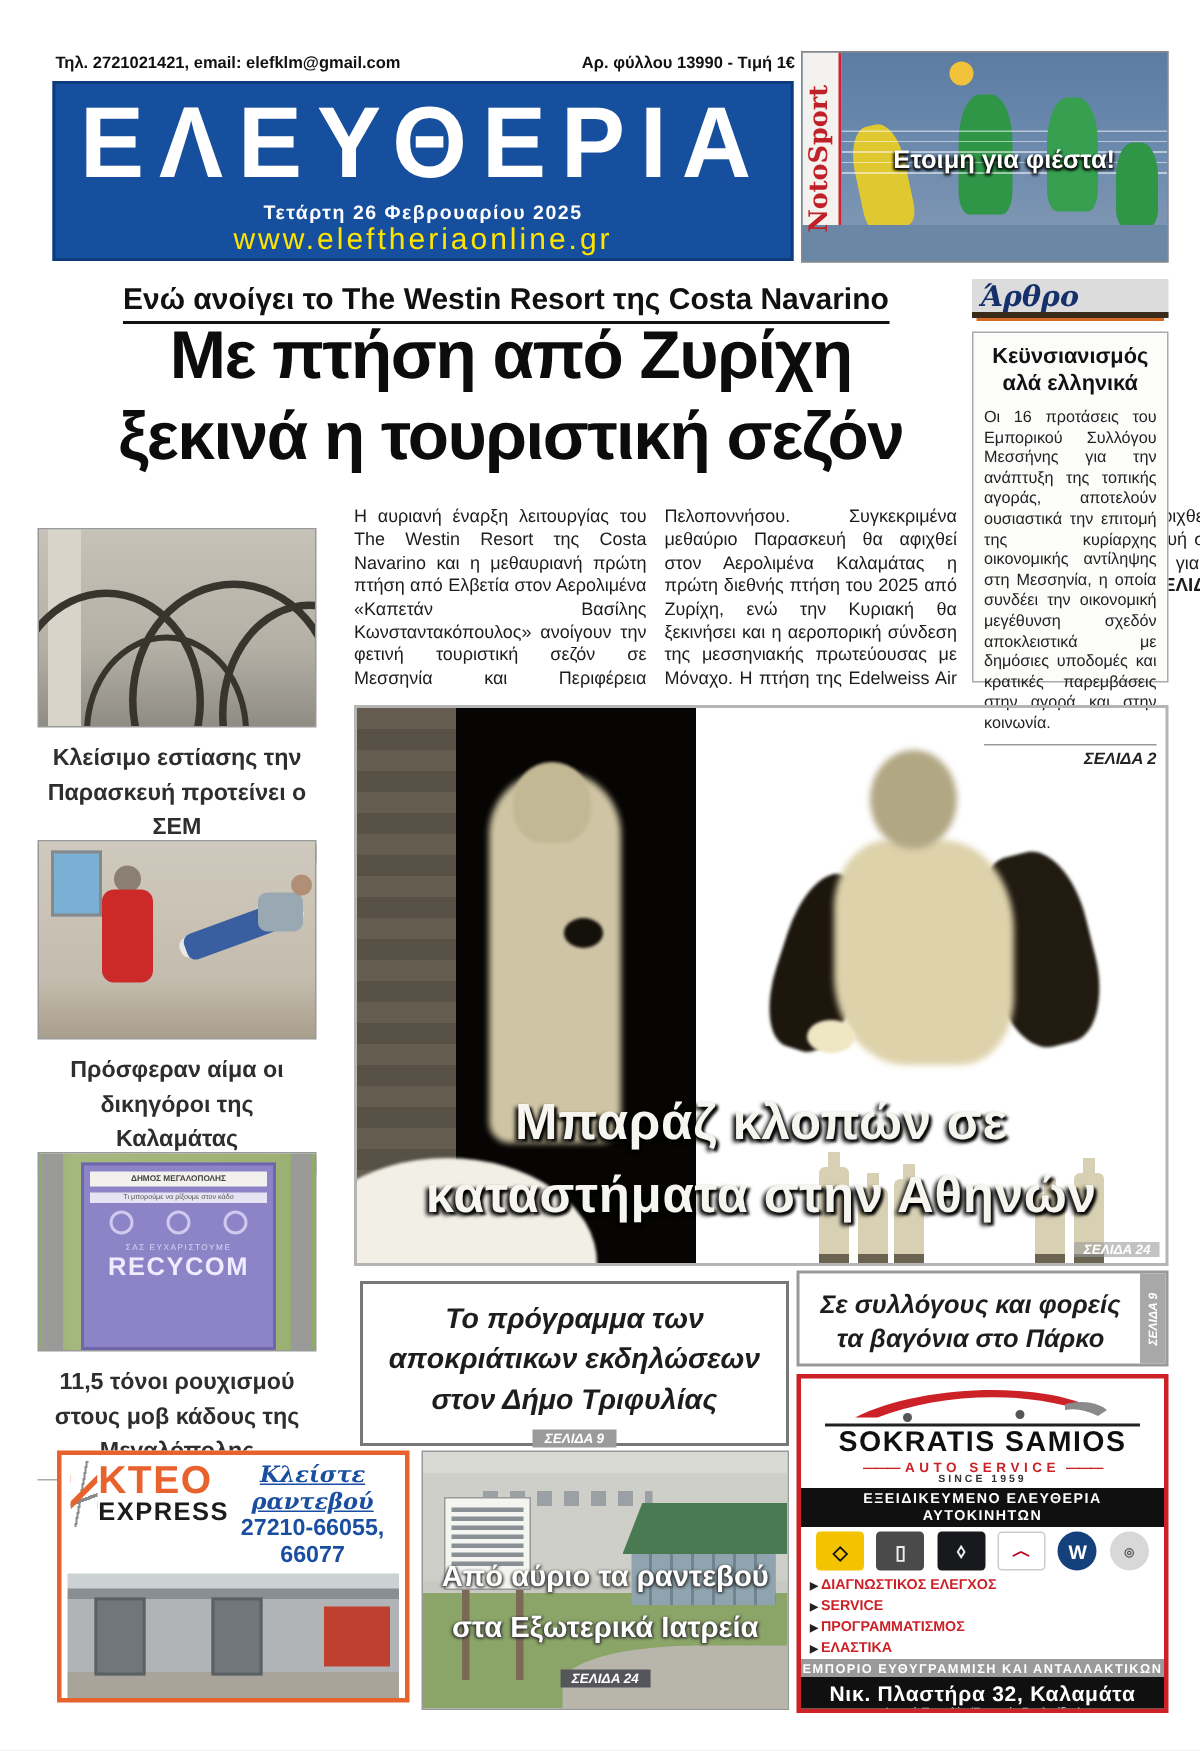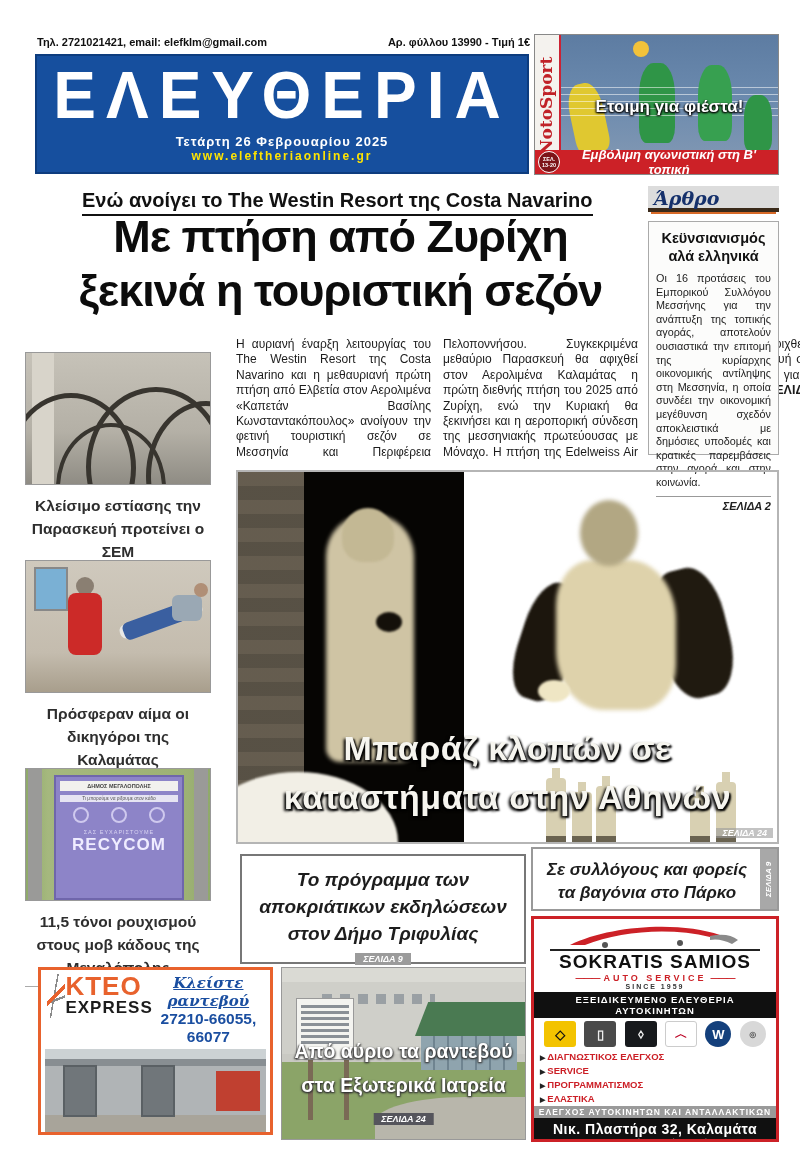--- a/index.html
+++ b/index.html
@@ -8,21 +8,21 @@
   #page { position:relative; width:800px; height:1167px; background:#fff; margin:0 auto; overflow:hidden; }
   .abs { position:absolute; }
 
   
   .topbar { top:36px; left:37px; right:270px; display:flex; justify-content:space-between; font-size:11px; font-weight:bold; color:#111; }
 
   
   .masthead { left:35px; top:54px; width:494px; height:120px; background:#164f9e; border:2px solid #0d3c7e; text-align:center; color:#fff; }
   .masthead .title { font-size:64px; font-weight:900; letter-spacing:10px; line-height:78px; transform:scaleY(1.05); }
   .masthead .date { font-size:13px; font-weight:bold; letter-spacing:1px; }
-  .masthead .site { font-size:12px; font-weight:bold; color:#ffe400; letter-spacing:2px; }
+  .masthead .site { font-size:20px; font-weight:normal; color:#ffe400; letter-spacing:2px; }
 
   
   .notosport { left:534px; top:34px; width:245px; height:141px; border:1px solid #888; background:#6b87a6; overflow:hidden; }
   .ns-strip { position:absolute; left:0; top:0; bottom:24px; width:26px; background:#f4f2ee; border-right:2px solid #c23; }
   .ns-brand { position:absolute; left:1px; top:2px; bottom:0; width:24px; writing-mode:vertical-rl; transform:rotate(180deg); font-family:"DejaVu Serif", serif; font-weight:bold; font-size:17px; color:#c02128; text-align:center; }
   .ns-photo { position:absolute; left:26px; right:0; top:0; bottom:24px; background:linear-gradient(180deg,#5d7ca2 0%,#6b8aae 55%,#7d95b2 100%); overflow:hidden; }
   .ns-net { position:absolute; left:0; right:0; top:52px; height:30px; background:repeating-linear-gradient(180deg,#ffffffaa 0 1px,transparent 1px 7px); opacity:.8; }
   .ns-ball { position:absolute; left:72px; top:6px; width:16px; height:16px; border-radius:50%; background:#f2c23a; }
   .ns-p { position:absolute; border-radius:40% 40% 20% 20%; }
   .ns-p1 { left:10px; top:48px; width:34px; height:70px; background:#e0c830; transform:rotate(-12deg); }
@@ -187,27 +187,20 @@
       <span class="ns-ball"></span>
       <span class="ns-p ns-p1"></span>
       <span class="ns-p ns-p2"></span>
       <span class="ns-net"></span>
       <span class="ns-p ns-p3"></span>
       <span class="ns-p ns-p4"></span>
     </div>
     <div class="ns-overlay">Ετοιμη για φιέστα!</div>
     <div class="ns-strip"></div>
     <div class="ns-brand">NotoSport</div>
-    <div class="ns-bar">
-      <span class="ns-badge">
-        <span>ΣΕΛ.</span>
-        <span>13-20</span>
-      </span>
-      <span class="ns-bartext">Εμβόλιμη αγωνιστική στη Β' τοπική</span>
-    </div>
   </div>
 
   <div class="abs kicker">Ενώ ανοίγει το The Westin Resort της Costa Navarino</div>
   <div class="abs headline">
     <div>Με πτήση από Ζυρίχη</div>
     <div>ξεκινά η τουριστική σεζόν</div>
   </div>
   <div class="abs leadbody">
     <span>Η αυριανή έναρξη λειτουργίας του The Westin Resort της Costa Navarino και η μεθαυριανή πρώτη πτήση από Ελβετία στον Αερολιμένα «Καπετάν Βασίλης Κωνσταντακόπουλος» ανοίγουν την φετινή τουριστική σεζόν σε Μεσσηνία και Περιφέρεια Πελοποννήσου. Συγκεκριμένα μεθαύριο Παρασκευή θα αφιχθεί στον Αερολιμένα</span>
     <span>Καλαμάτας η πρώτη διεθνής πτήση του 2025 από Ζυρίχη, ενώ την Κυριακή θα ξεκινήσει και η αεροπορική σύνδεση της μεσσηνιακής πρωτεύουσας με Μόναχο. Η πτήση της Edelweiss Air από Ζυρίχη θα αφιχθεί στην Καλαμάτα την Παρασκευή στις 3.20 μ.μ. και θα αναχωρήσει για Ελβετία μία ώρα αργότερα.</span><span class="sq"></span><span class="pageref-inline">ΣΕΛΙΔΑ 5</span>
@@ -328,21 +321,21 @@
       <span class="sm-logo lg-nissan">◎</span>
     </div>
     <div class="sm-services">
       <div class="sm-col">
         <div class="sm-svc">ΔΙΑΓΝΩΣΤΙΚΟΣ ΕΛΕΓΧΟΣ</div>
         <div class="sm-svc">SERVICE</div>
         <div class="sm-svc">ΠΡΟΓΡΑΜΜΑΤΙΣΜΟΣ</div>
         <div class="sm-svc">ΕΛΑΣΤΙΚΑ</div>
       </div>
     </div>
-    <div class="sm-gray">ΕΛΕΓΧΟΣ ΑΥΤΟΚΙΝΗΤΩΝ ΚΑΙ ΑΝΤΑΛΛΑΚΤΙΚΩΝ</div>
+    <div class="sm-gray">ΕΜΠΟΡΙΟ ΕΥΘΥΓΡΑΜΜΙΣΗ ΚΑΙ ΑΝΤΑΛΛΑΚΤΙΚΩΝ</div>
     <div class="sm-black">
       <div class="sm-addr1">Νικ. Πλαστήρα 32, Καλαμάτα</div>
       <div class="sm-addr2">Δυτική Παραλία (Συνοικία Γουλιμίδες)</div>
       <div class="sm-phones">
         <span><span class="ic">✆</span> <span>27210 27325</span></span>
         <span><span class="ic">✆</span> <span>6984 597 400</span></span>
       </div>
 
     </div>
   </div>

